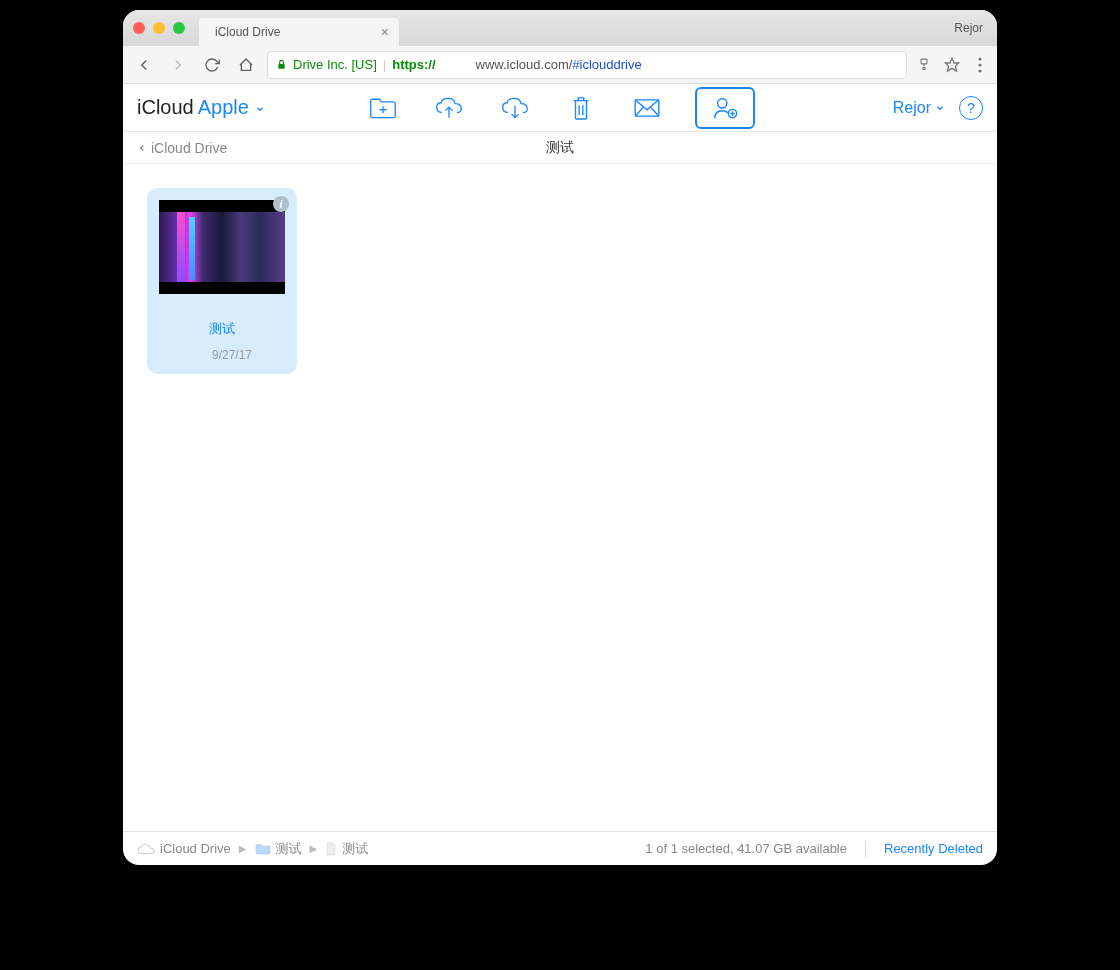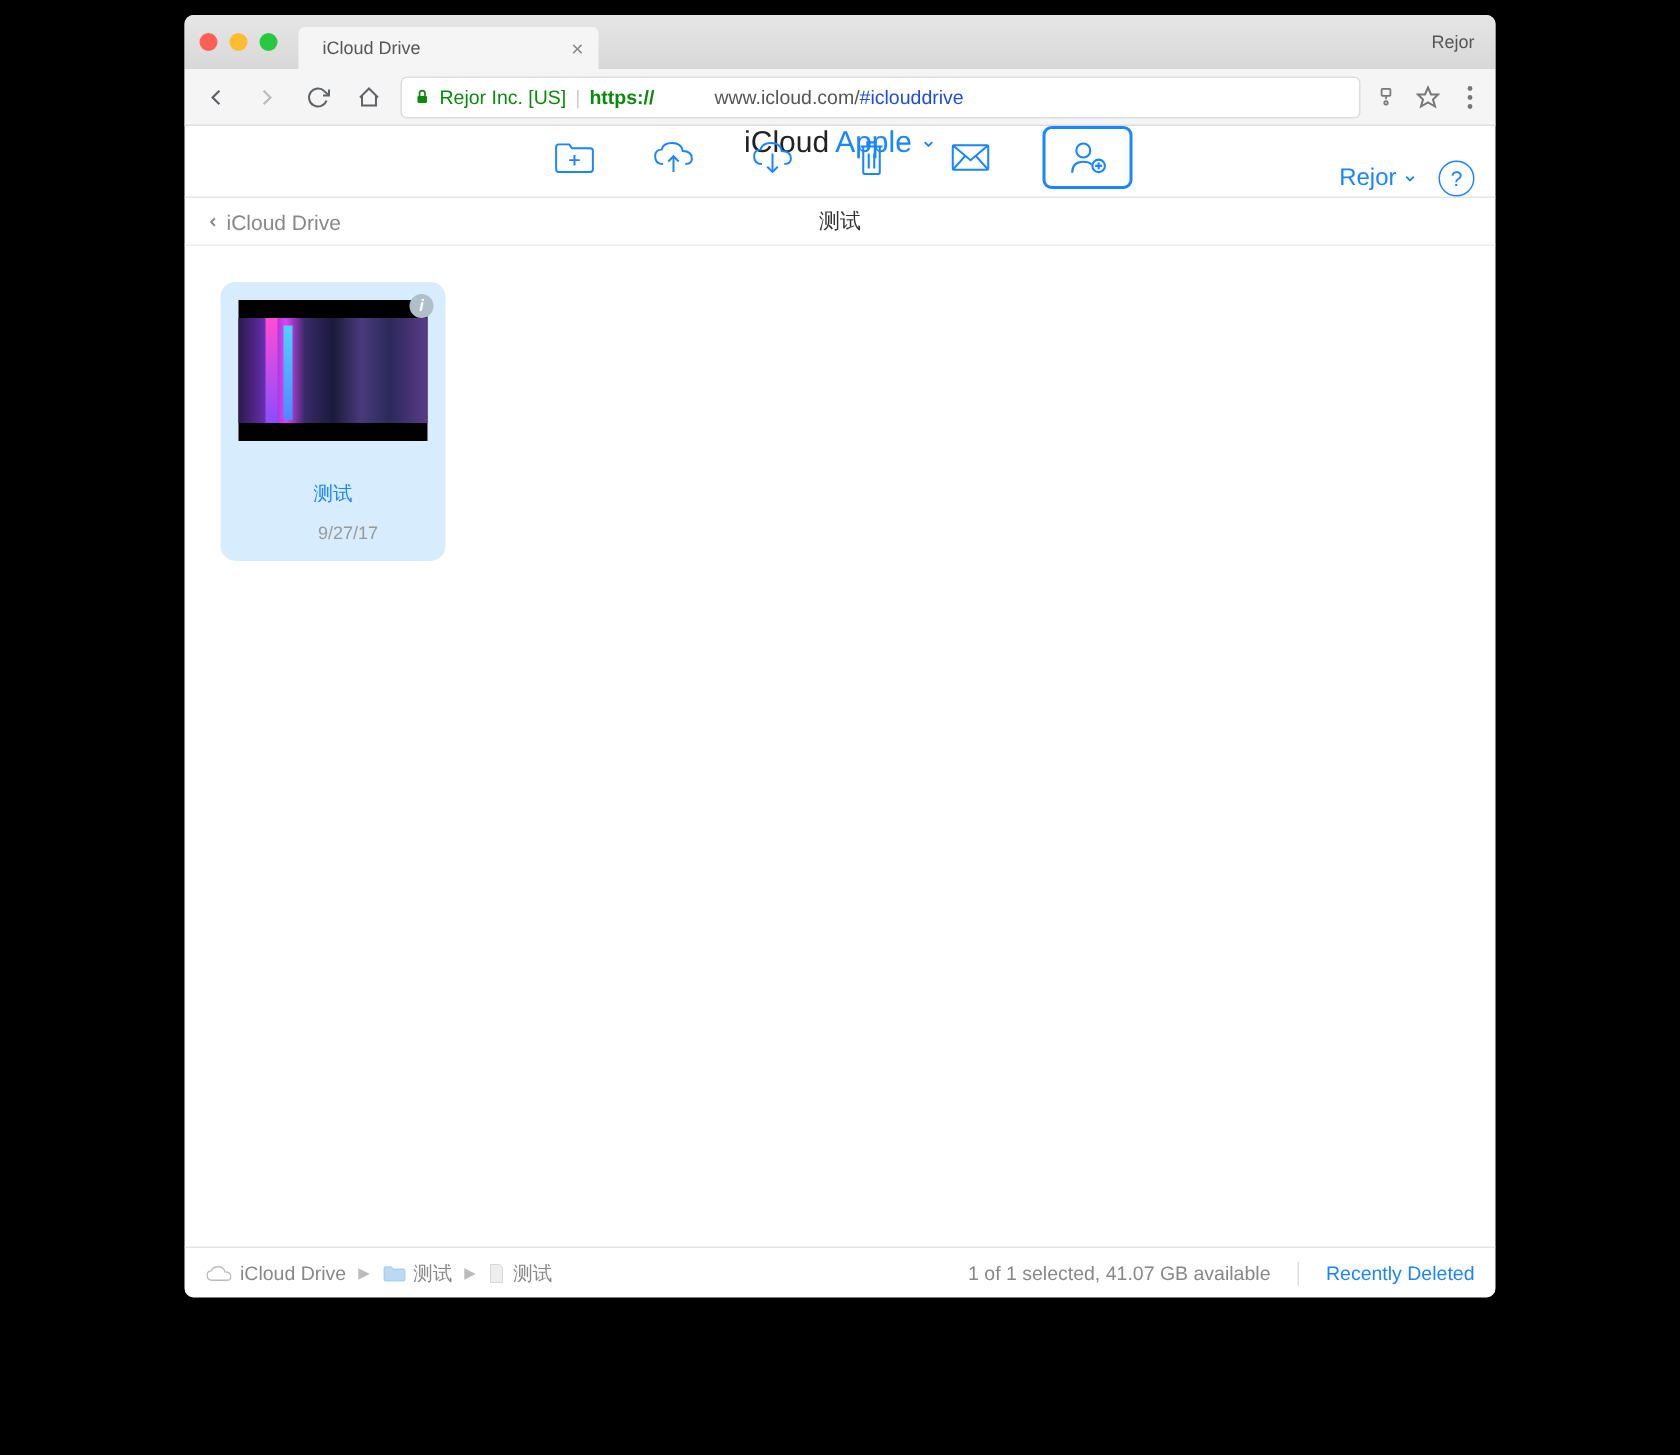--- a/index.html
+++ b/index.html
@@ -10,21 +10,21 @@
   height: 970px;
   display: flex;
   align-items: flex-start;
   justify-content: center;
   padding-top: 10px;
 }
 .window {
   width: 874px;
   height: 855px;
   background: #fff;
-  border-radius: 6px;
+  border-radius: 16px;
   overflow: hidden;
   box-shadow: 0 20px 60px rgba(0,0,0,0.5);
   display: flex;
   flex-direction: column;
 }
 
 .chrome-bar {
   height: 36px;
   background: linear-gradient(#e6e6e6, #d8d8d8);
   display: flex;
@@ -249,21 +249,21 @@
           <path d="M5 10v10h14V10"></path>
         </svg>
     </div>
     <div class="omnibox">
       <span class="lock">
         <svg width="11" height="13" viewBox="0 0 24 24" fill="currentColor">
             <rect x="5" y="11" width="14" height="10" rx="2"></rect>
             <path d="M8 11V7a4 4 0 0 1 8 0v4" fill="none" stroke="currentColor" stroke-width="2.5"></path>
           </svg>
       </span>
-      <span class="ev-cert">Rejor Inc. [US]</span>
+      <span class="ev-cert">Drive Inc. [US]</span>
       <span class="sep">|</span>
       <span>
         <span class="url-proto">https://</span><span class="url-rest">www.icloud.com/</span><span class="url-frag">#iclouddrive</span>
       </span>
     </div>
     <div class="addr-icons">
       <div class="addr-icon">
         <svg width="14" height="14" viewBox="0 0 24 24" fill="none" stroke="currentColor" stroke-width="2">
             <rect x="7" y="2" width="10" height="8" rx="1"></rect>
             <path d="M12 10v4"></path>
@@ -278,21 +278,21 @@
       <div class="addr-icon">
         <svg width="4" height="16" viewBox="0 0 4 16" fill="currentColor">
             <circle cx="2" cy="2" r="1.6"></circle>
             <circle cx="2" cy="8" r="1.6"></circle>
             <circle cx="2" cy="14" r="1.6"></circle>
           </svg>
       </div>
     </div>
   </div>
 
-  <div class="app-toolbar" style="position:relative;flex-direction:column;">
+  <div class="app-toolbar" style="position:relative;">
     <div class="brand">
       <span class="brand-icloud">iCloud</span>
       <span class="brand-drive">Apple</span>
       <span class="brand-chevron">
         <svg width="10" height="10" viewBox="0 0 24 24" fill="none" stroke="currentColor" stroke-width="3">
             <polyline points="6 9 12 15 18 9"></polyline>
           </svg>
       </span>
     </div>
 

